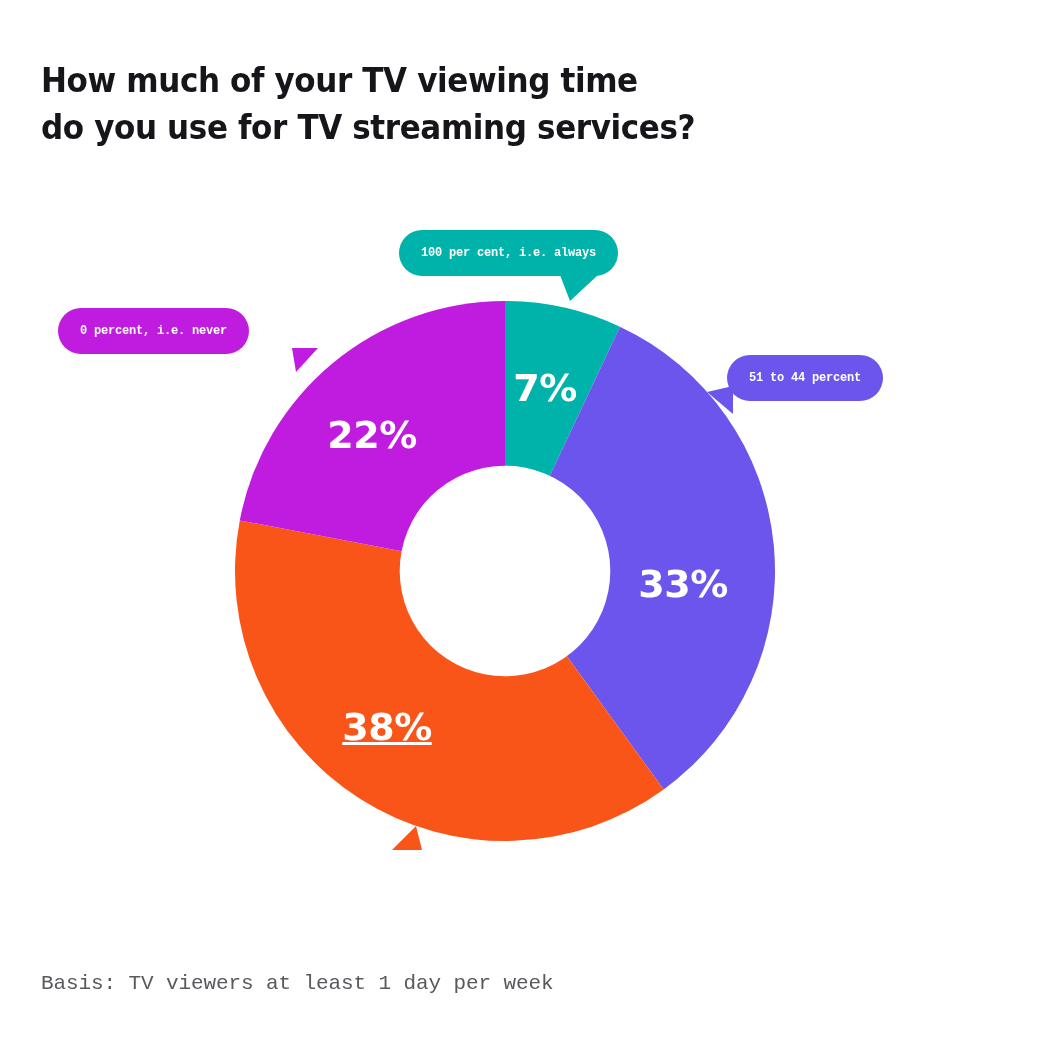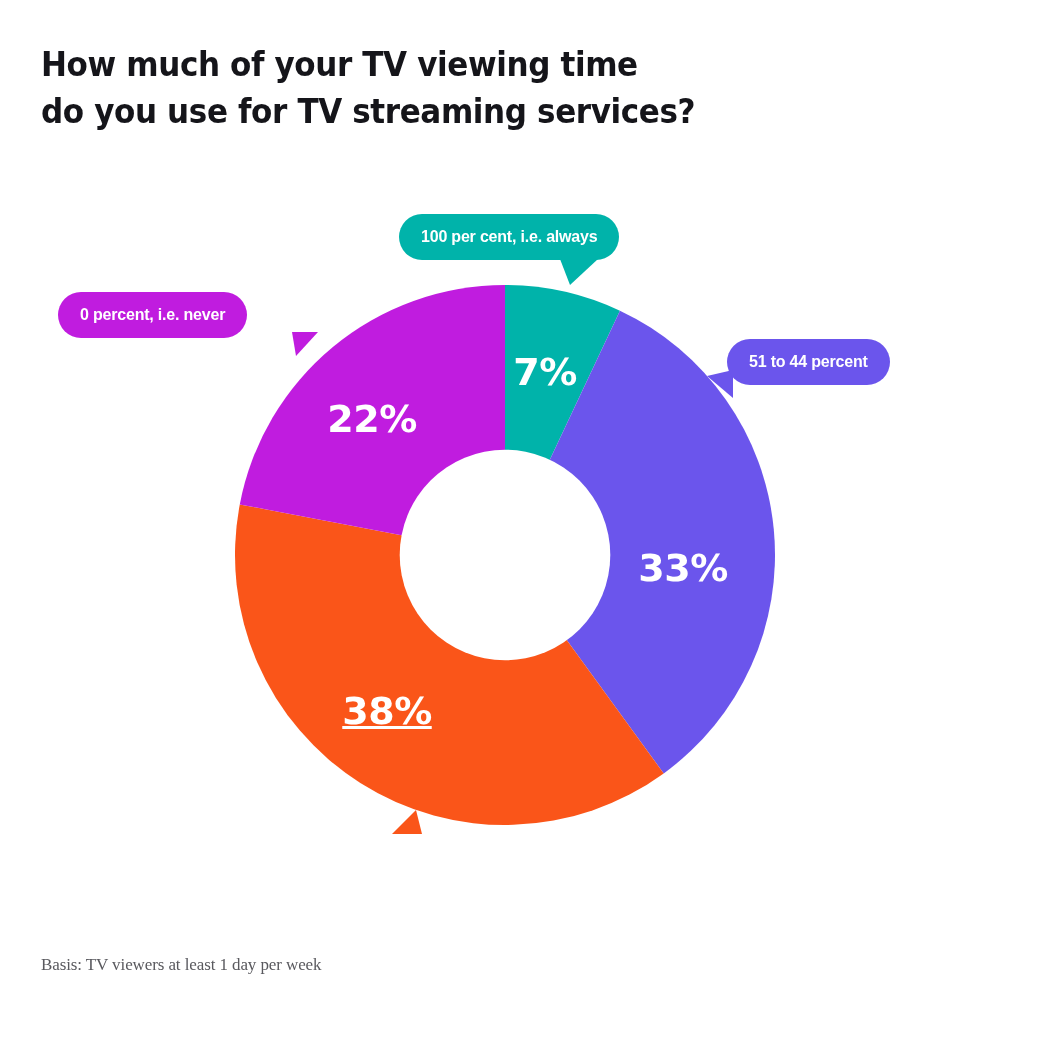--- a/index.html
+++ b/index.html
@@ -11,20 +11,21 @@
     width: 1042px;
     height: 1042px;
     font-family: "Liberation Sans", sans-serif;
     position: relative;
     overflow: hidden;
   }
 
   .page {
     position: absolute;
     inset: 0;
+    margin-top: 16px;
   }
 
   
   .title {
     position: absolute;
     left: 41px;
     top: 42px;
     width: 800px;
     font-family: "DejaVu Sans", sans-serif;
     font-size: 33px;
@@ -76,22 +77,22 @@
 
   
   .pill {
     position: absolute;
     display: inline-flex;
     align-items: center;
     justify-content: center;
     height: 46px;
     padding: 8px 22px;
     border-radius: 23px;
-    font-family: Liberation Sans, sans-serif;
-    font-size: 16px;
+    font-family: Liberation Mono, monospace;
+    font-size: 12px;
     font-weight: 700;
     color: #ffffff;
     white-space: nowrap;
     letter-spacing: -0.2px;
     box-sizing: border-box;
   }
   .pill-tail {
     position: absolute;
     width: 0;
     height: 0;
@@ -131,22 +132,22 @@
     border-left: 24px solid transparent;
     border-right: 6px solid transparent;
     border-bottom: 24px solid #fa5519;
   }
 
   
   .footnote {
     position: absolute;
     left: 41px;
     top: 953px;
-    font-family: Liberation Serif, serif;
-    font-size: 17px;
+    font-family: Liberation Mono, monospace;
+    font-size: 21px;
     font-weight: 400;
     line-height: 1.45;
     color: #59595e;
     letter-spacing: -0.1px;
   }
   .footnote-line { display: block; white-space: nowrap; }
 </style>
 </head>
 <body>
 

